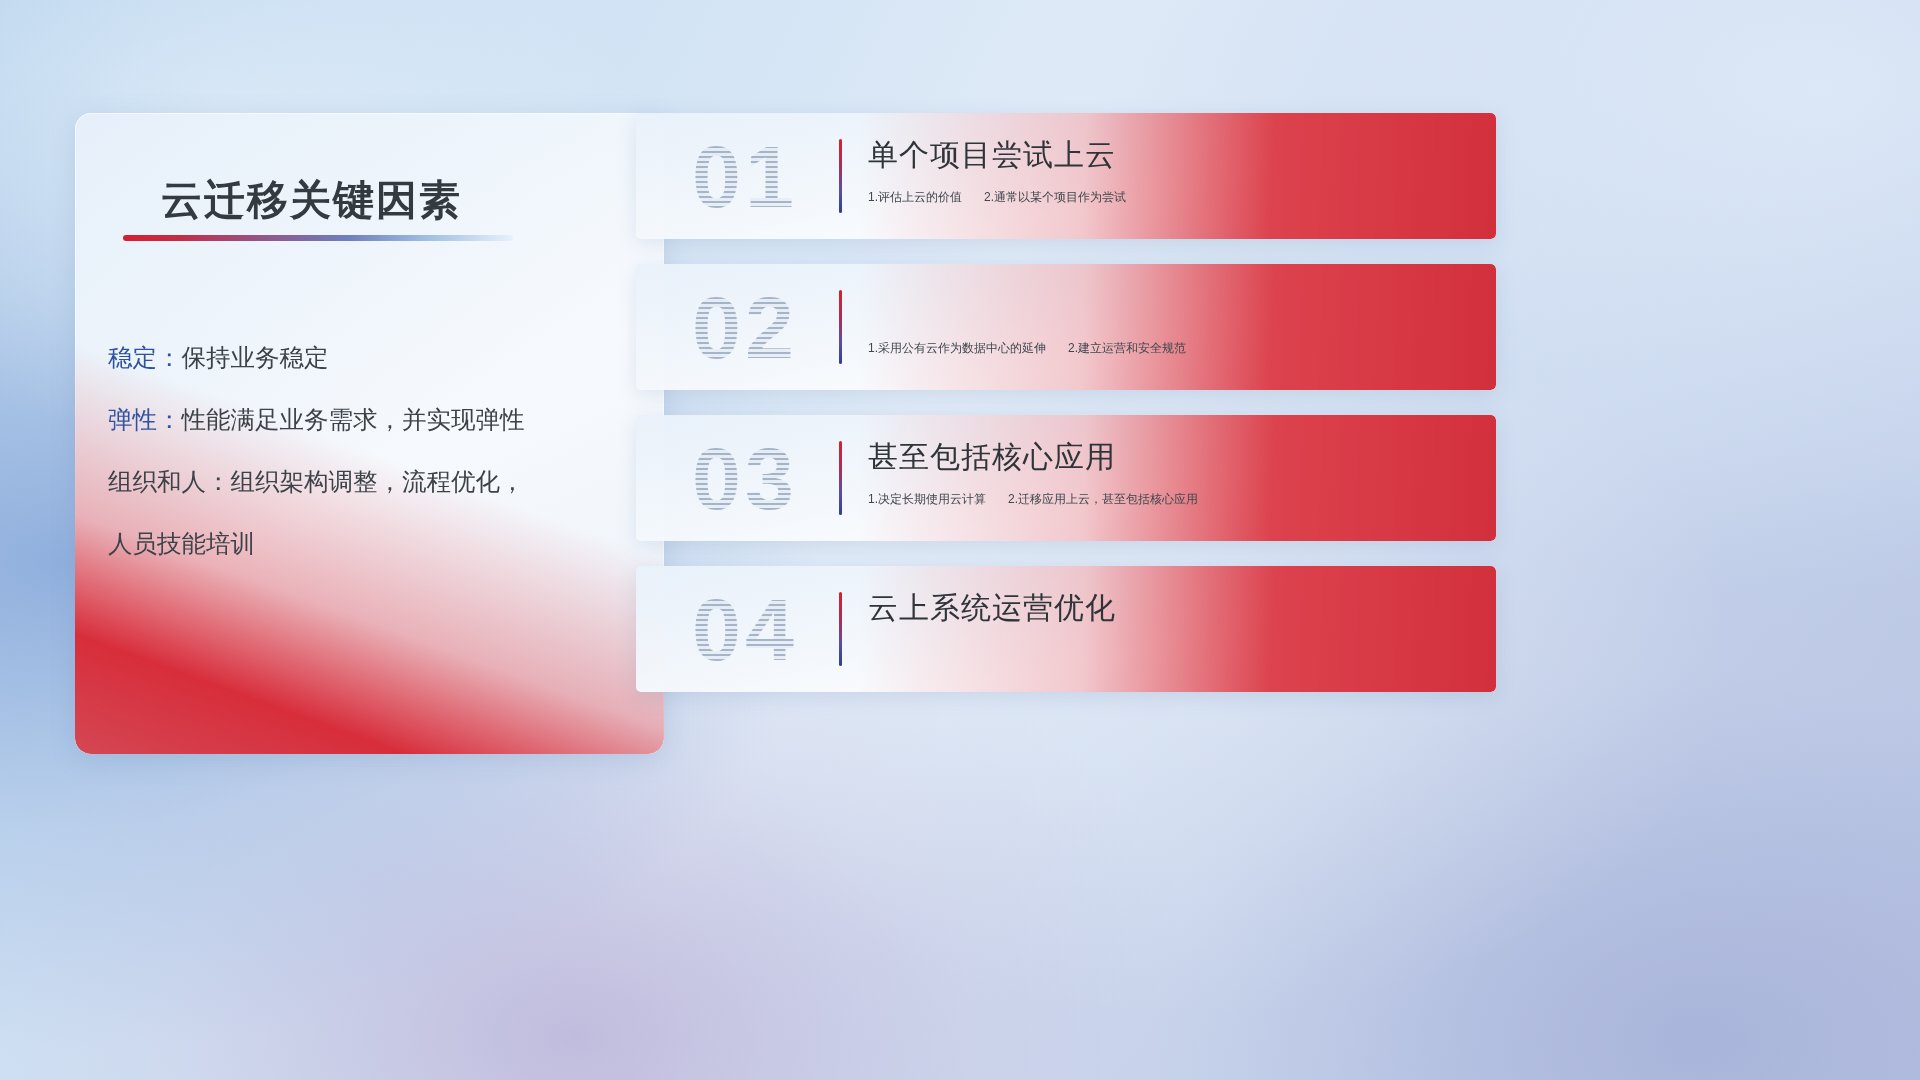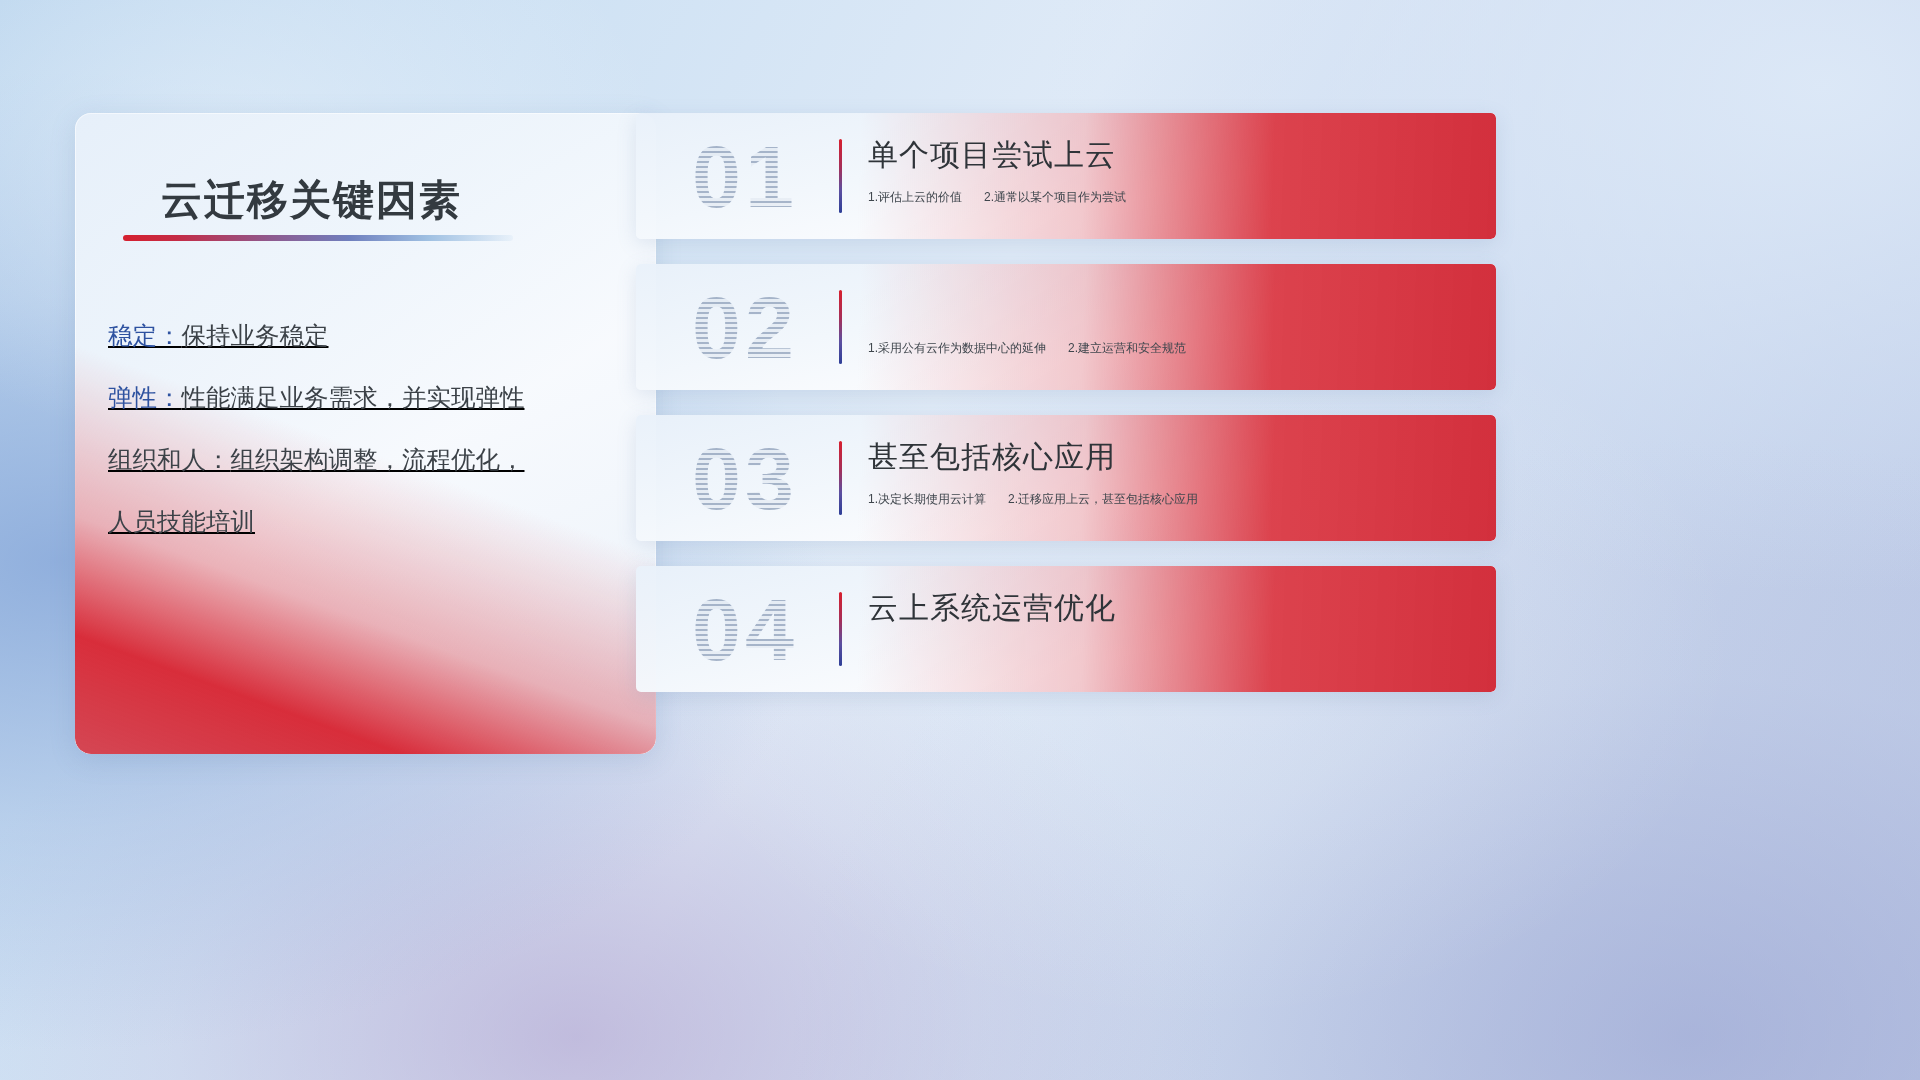--- a/index.html
+++ b/index.html
@@ -44,20 +44,21 @@
     height: 641px;
     border-radius: 16px;
     background: linear-gradient(150deg,
         rgba(231,240,250,0.97) 0%,
         rgba(240,246,252,0.95) 30%,
         rgba(249,251,254,0.96) 55%,
         rgba(243,247,252,0.95) 78%,
         rgba(234,241,250,0.95) 100%);
     box-shadow: 0 6px 26px rgba(90,120,165,0.18), inset 0 0 0 1px rgba(255,255,255,0.55);
     overflow: hidden;
+    padding-left: 8px;
   }
   
   #left-panel-border {
     position: absolute;
     inset: 0;
     border-radius: 16px;
     border: 1.4px solid transparent;
     background:
       linear-gradient(#0000,#0000) padding-box,
       linear-gradient(200deg,
@@ -85,23 +86,22 @@
     top: 122px;
     width: 390px;
     height: 6px;
     border-radius: 3px;
     background: linear-gradient(90deg, #d5202f 0%, #c42c46 14%, #8e5a8f 38%, #6f7fbe 58%, #9fc0e2 78%, rgba(205,225,243,0.25) 100%);
   }
 
   #factor-list {
     position: absolute;
     left: 33px;
-    top: 192px;
+    top: 214px;
     right: 18px;
-    text-decoration: underline;
   }
   .factor-row {
     font-size: 24.5px;
     line-height: 62px;
     color: #3c4248;
     white-space: nowrap;
   }
   .factor-label {
     color: #2e52a0;
     font-weight: 500;

